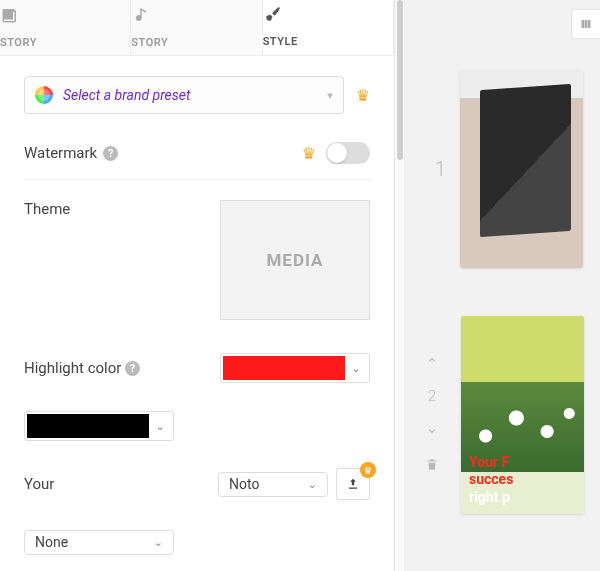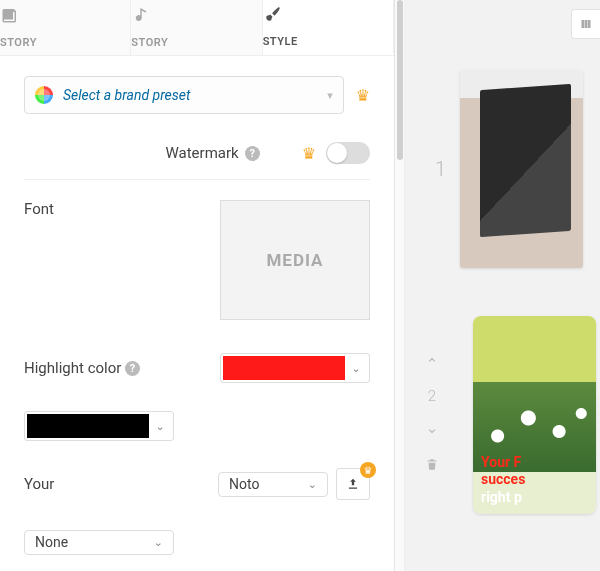--- a/index.html
+++ b/index.html
@@ -16,29 +16,29 @@
   .tab.active { background:#fff; color:#555; border-bottom:2px solid #fff; margin-bottom:-1px;}
   .tab svg { width:20px; height:18px; fill:#aaa; }
   .tab.active svg { fill:#555; }
 
   .content { padding: 20px 24px 10px 24px; flex:1; overflow:hidden;}
 
   .brand-row { display:flex; align-items:center; gap:12px; margin-bottom:26px;}
   .brand-select { flex:1; border:1px solid #ddd; border-radius:4px; height:38px; display:flex; align-items:center; padding:0 10px; background:#fdfdfd; cursor:pointer; }
   .brand-icon { width:18px; height:18px; border-radius:50%; margin-right:10px; background: conic-gradient(#f44 0 25%, #4af 25% 50%, #4e4 50% 75%, #fc4 75% 100%); position:relative;}
   .brand-icon::after{content:"";position:absolute;inset:3px;background:#fff;border-radius:50%;opacity:.3;}
-  .brand-text { color:#0369a1; font-style:italic; font-size:14px; flex:1;}
+  .brand-text { color:#6d28d9; font-style:italic; font-size:14px; flex:1;}
   .chevron-down { color:#bbb; font-size:11px; }
   .crown { color:#f6a623; font-size:16px; }
 
   .row { display:flex; align-items:center; min-height:40px; }
   .row-label { font-size:15px; color:#444; display:flex; align-items:center; gap:6px;}
   .help { width:15px; height:15px; border-radius:50%; background:#bbb; color:#fff; font-size:11px; display:inline-flex; align-items:center; justify-content:center; font-weight:700;}
 
-  .watermark-row { justify-content:flex-end; padding-bottom:13px; border-bottom:1px solid #eee; margin-bottom:20px;gap:42px;}
+  .watermark-row { justify-content:space-between; padding-bottom:13px; border-bottom:1px solid #eee; margin-bottom:20px;gap:42px;}
   .wm-right { display:flex; align-items:center; gap:10px;}
   .toggle { width:44px; height:22px; border-radius:11px; background:#ddd; position:relative; cursor:pointer;}
   .toggle::after { content:""; position:absolute; left:1px; top:1px; width:20px; height:20px; background:#fff; border-radius:50%; box-shadow:0 1px 2px rgba(0,0,0,.2);}
 
   .theme-row { justify-content:space-between; align-items:flex-start; margin-bottom:28px;}
   .theme-box { width:150px; height:120px; border:1px solid #ddd; background:#f3f3f3; display:flex; align-items:center; justify-content:center; color:#aaa; font-weight:700; font-size:17px; letter-spacing:1px; cursor:pointer;}
 
   .ctrl-row { justify-content:space-between; margin-bottom:18px;}
   .ctrl-label { width:160px; font-size:15px; color:#444; line-height:1.4;}
   .ctrl-label .help { vertical-align:middle; }
@@ -58,21 +58,21 @@
   .slide-wrap { position:absolute; left:30px; top:70px; display:flex; align-items:center; gap:14px;}
   .slide-num { color:#bbb; font-size:20px; font-weight:300;}
   .slide-thumb { width:123px; height:198px; border-radius:3px; overflow:hidden; box-shadow:0 1px 3px rgba(0,0,0,.12); cursor:pointer; background:#ccc;}
   .thumb1 { background: linear-gradient(180deg,#ededed 0 14%, #d7c9be 14% 100%);}
   .thumb1-inner { margin:14% 10% 0 16%; height:74%; background:linear-gradient(135deg,#2a2a2a 0 55%,#444 55% 100%); transform:skewY(-4deg); border-radius:2px;}
   .slide2-wrap { position:absolute; left:16px; top:316px; display:flex; align-items:center; gap:4px;}
   .slide2-controls { display:flex; flex-direction:column; align-items:center; gap:14px; color:#bbb;}
   .slide2-controls span { cursor:pointer; font-size:15px; width:22px; text-align:center;}
   .slide2-num { color:#bbb; font-size:20px; font-weight:300;}
   .slide2-trash { color:#bbb; margin-top:6px;}
-  .thumb2 { width:123px; height:198px; border-radius:8px; overflow:hidden; box-shadow:0 1px 3px rgba(0,0,0,.12); cursor:pointer; background:linear-gradient(180deg,#cddc6a 0 38%,#f0f4d9 38% 58%,#e8eed0 58% 100%); position:relative; margin-left:26px;}
+  .thumb2 { width:123px; height:198px; border-radius:2px; overflow:hidden; box-shadow:0 1px 3px rgba(0,0,0,.12); cursor:pointer; background:linear-gradient(180deg,#cddc6a 0 38%,#f0f4d9 38% 58%,#e8eed0 58% 100%); position:relative; margin-left:14px;}
   .thumb2-flowers { position:absolute; bottom:42px; left:0; right:0; height:90px; background:
      radial-gradient(circle at 20% 60%,#fff 0 6px,transparent 7px),
      radial-gradient(circle at 45% 40%,#fff 0 7px,transparent 8px),
      radial-gradient(circle at 70% 55%,#fff 0 6px,transparent 7px),
      radial-gradient(circle at 88% 35%,#fff 0 5px,transparent 6px),
      linear-gradient(0deg,#3a6b2f,#5c8a3e);}
   .thumb2-text { position:absolute; bottom:8px; left:8px; right:4px; color:#fff; font-weight:700; font-size:14px; line-height:1.25;}
   .thumb2-text .l1 { color:#ff2a1a;}
 </style>
 </head>
@@ -115,21 +115,21 @@
         <span>Watermark</span>
         <span class="help">?</span>
       </div>
       <div class="wm-right">
         <span class="crown">♛</span>
         <div class="toggle"></div>
       </div>
     </div>
 
     <div class="row theme-row">
-      <div class="row-label">Font</div>
+      <div class="row-label">Theme</div>
       <div class="theme-box">
         <span>MEDIA</span>
       </div>
     </div>
 
     <div class="row ctrl-row">
       <div class="ctrl-label">
         <span>Highlight color</span>
         <span class="help">?</span>
       </div>

